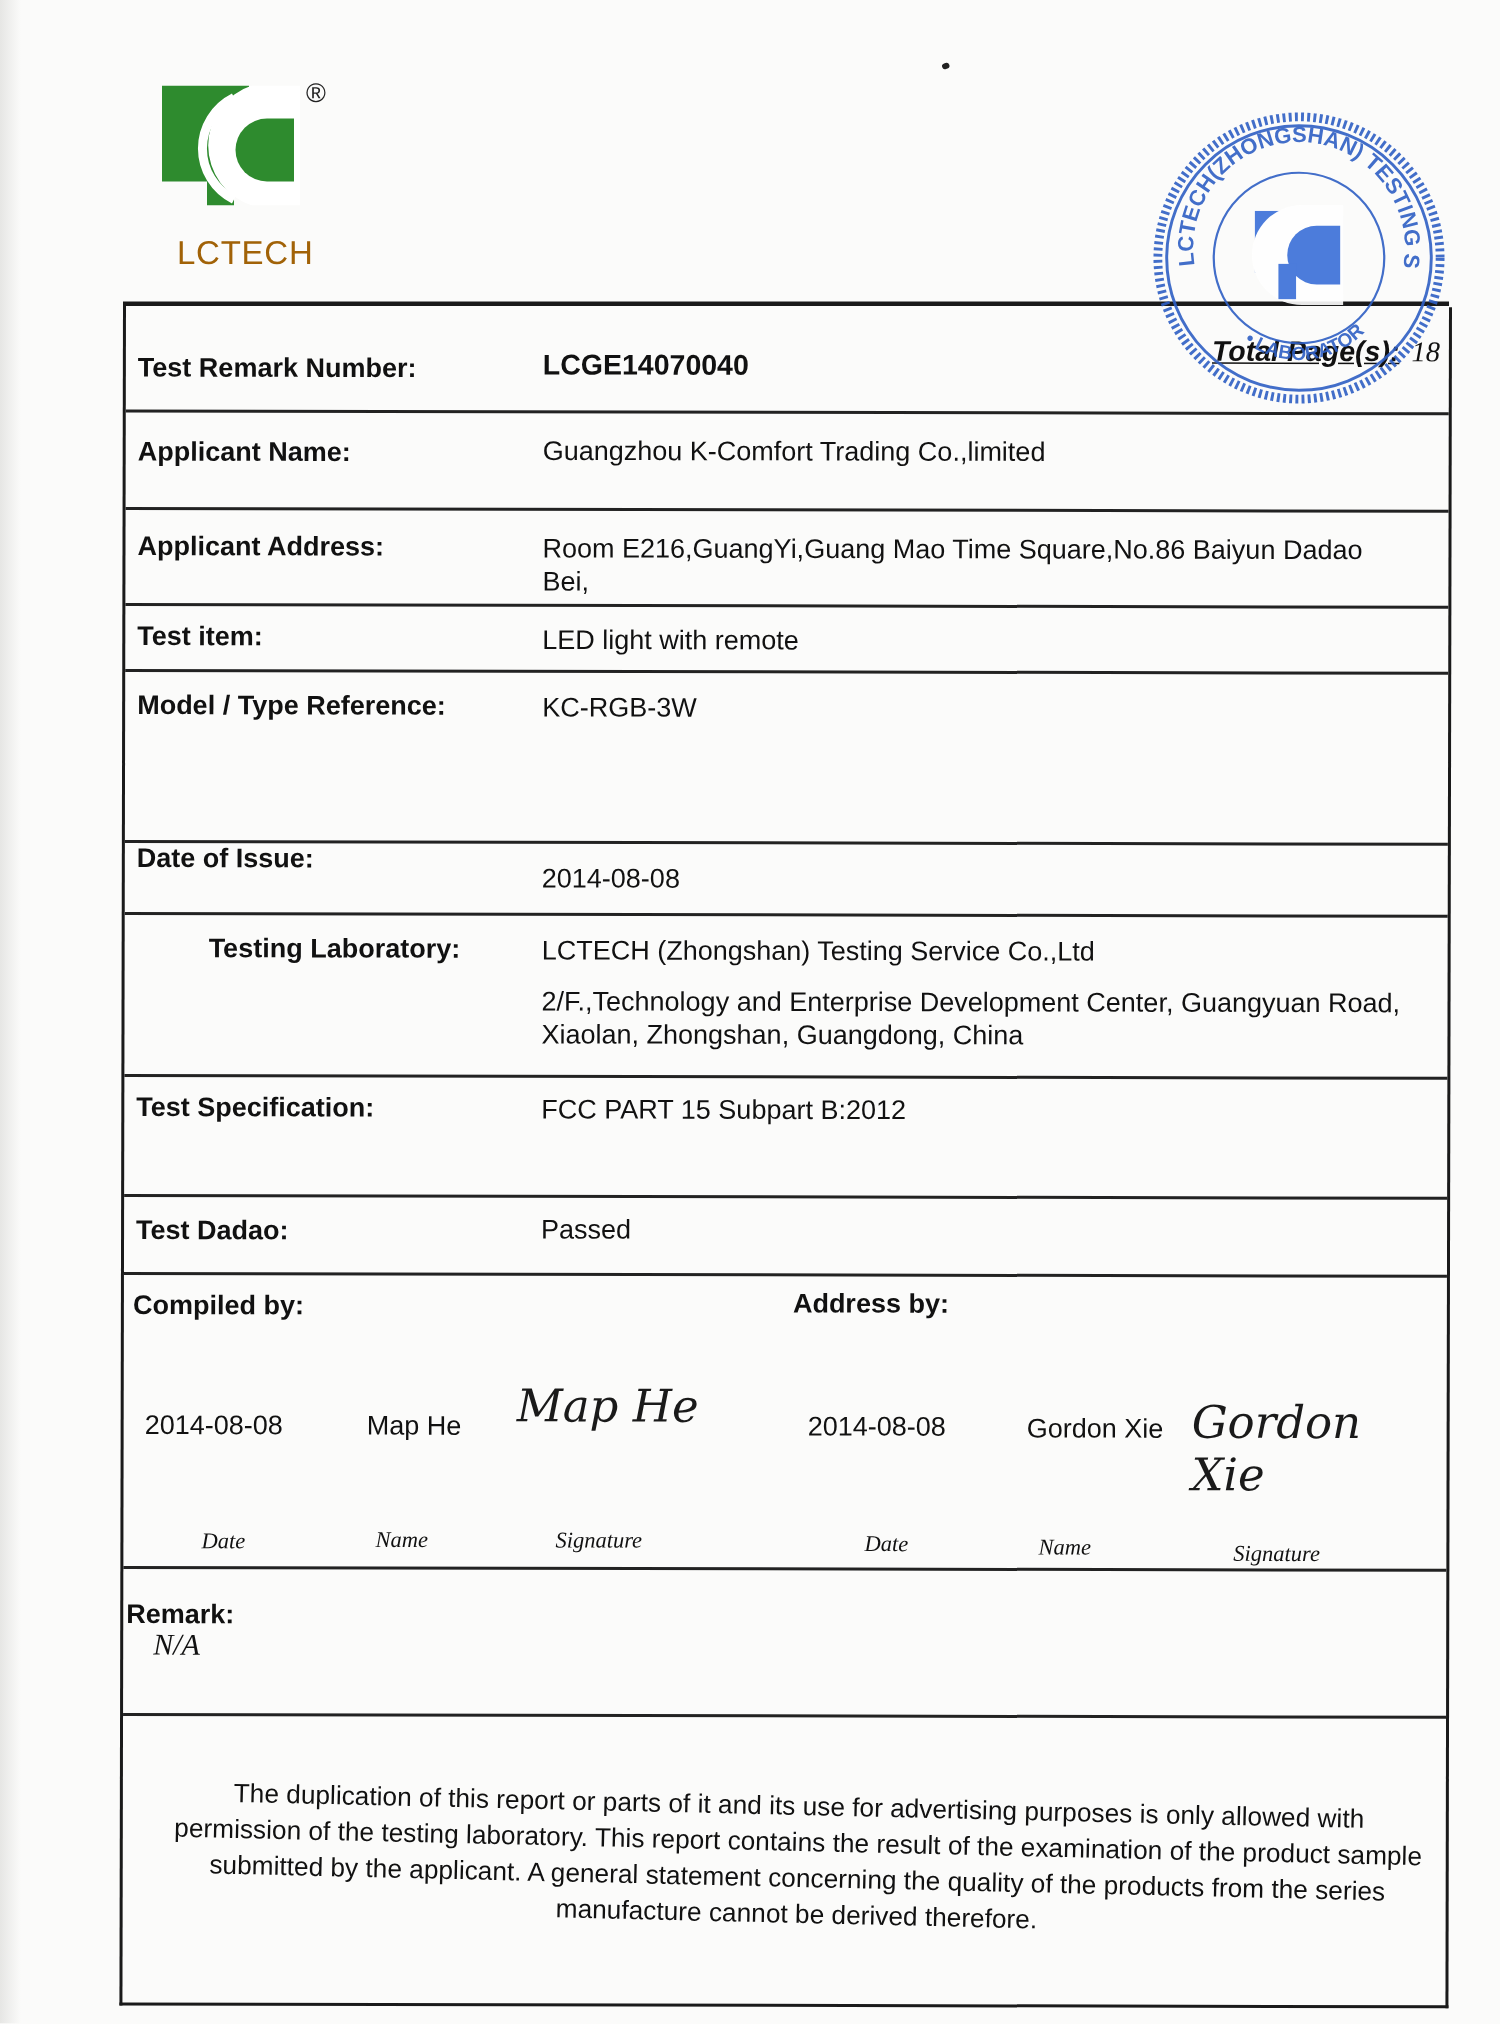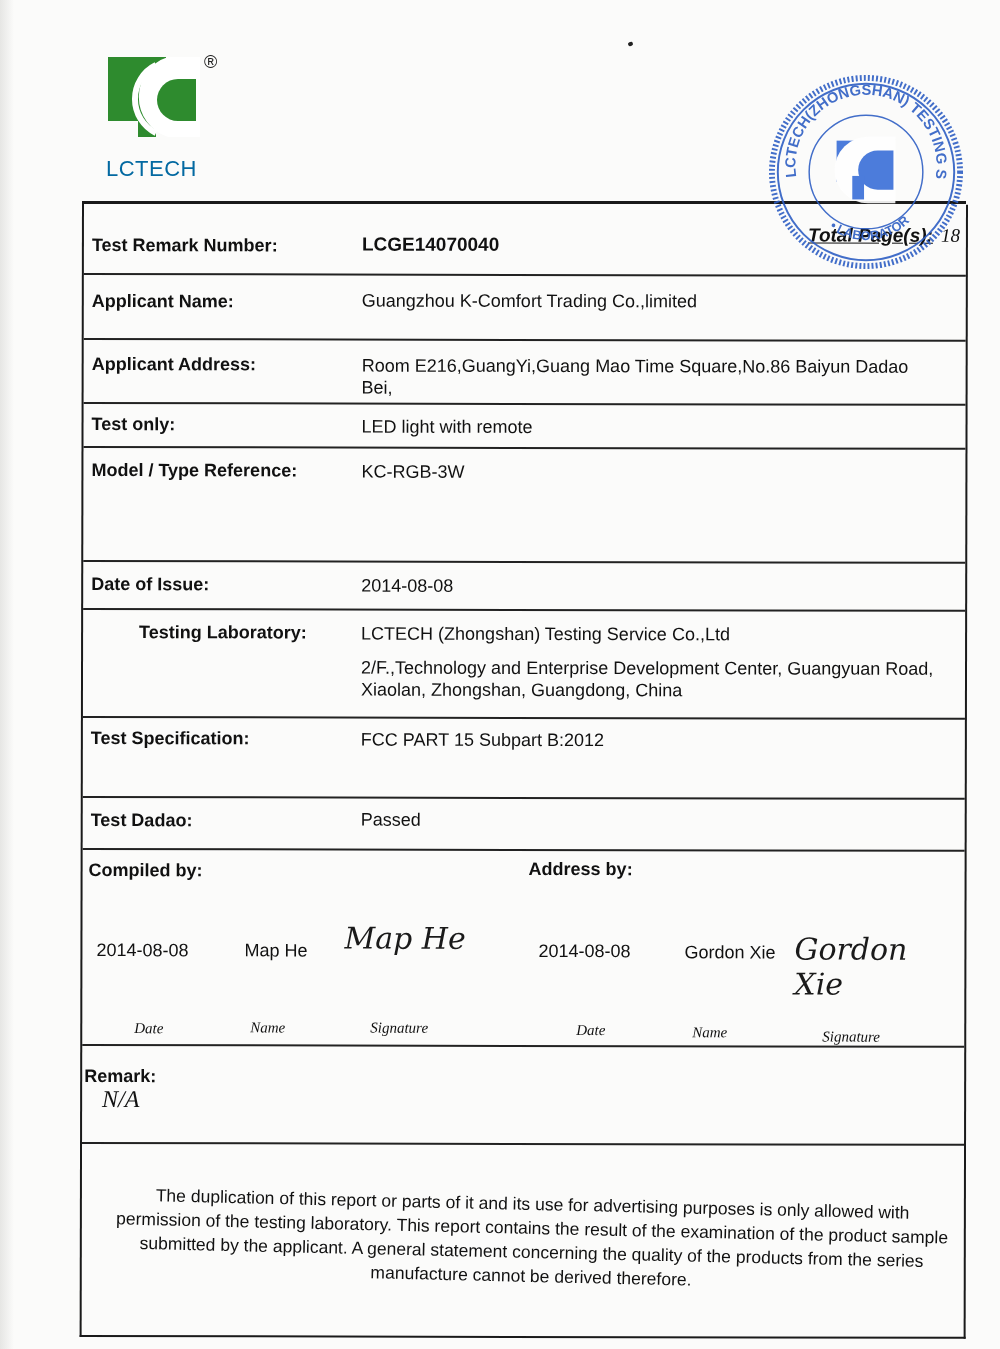--- a/index.html
+++ b/index.html
@@ -9,21 +9,21 @@
     font-family: "Liberation Sans", sans-serif;
     color: #111;
   }
   .page-shadow {
     position: absolute; left: 0; top: 0; width: 14px; height: 1349px;
     background: linear-gradient(to right, #e6e6e4, #fbfbfa);
   }
   .logo { position: absolute; left: 104px; top: 52px; width: 120px; height: 130px; }
   .logo-mark { position: absolute; left: 4px; top: 5px; }
   .logo-reg { position: absolute; left: 100px; top: 0px; font-size: 18px; color: #222; }
-  .logo-text { position: absolute; left: 2px; top: 104px; font-size: 22px; letter-spacing: 0.5px; color: #0369a1; }
+  .logo-text { position: absolute; left: 14px; top: 104px; font-size: 22px; letter-spacing: 0.5px; color: #a16207; }
   .speck { position: absolute; left: 628px; top: 42px; width: 5px; height: 4px; background: #222; border-radius: 2px; transform: rotate(-20deg); }
 
   .stamp { position: absolute; left: 768px; top: 74px; width: 196px; height: 196px; z-index: 3; opacity: 0.9; pointer-events: none; }
 
   .frame {
     position: absolute; left: 82px; top: 203px; width: 882px; height: 1132px;
     border-left: 2px solid #1a1a1a; border-right: 2px solid #1a1a1a; border-bottom: 2px solid #1a1a1a;
     transform: rotate(0.12deg); transform-origin: top left;
   }
   .top-line { position: absolute; left: 82px; top: 201px; width: 884px; height: 3px; background: #1a1a1a; }
@@ -105,31 +105,31 @@
     <span class="lbl" style="top:16px;">Applicant Name:</span>
     <span class="val" style="top:14px;">Guangzhou K-Comfort Trading Co.,limited</span>
   </div>
 
   <div class="row" style="top:137px; height:62px;">
     <span class="lbl" style="top:14px;">Applicant Address:</span>
     <span class="val" style="top:14px; width:560px;">Room E216,GuangYi,Guang Mao Time Square,No.86 Baiyun Dadao Bei,</span>
   </div>
 
   <div class="row" style="top:201px; height:42px;">
-    <span class="lbl" style="top:10px;">Test only:</span>
+    <span class="lbl" style="top:10px;">Test item:</span>
     <span class="val" style="top:11px;">LED light with remote</span>
   </div>
 
   <div class="row" style="top:245px; height:112px;">
     <span class="lbl" style="top:12px;">Model / Type Reference:</span>
     <span class="val" style="top:12px;">KC-RGB-3W</span>
   </div>
 
   <div class="row" style="top:359px; height:46px;">
-    <span class="lbl" style="top:12px;text-align:right;">Date of Issue:</span>
+    <span class="lbl" style="top:0;text-align:right;">Date of Issue:</span>
     <span class="val" style="top:12px;">2014-08-08</span>
   </div>
 
   <div class="row" style="top:407px; height:106px;">
     <span class="lbl" style="top:12px;margin-left:48px;">Testing Laboratory:</span>
     <span class="val" style="top:12px;">LCTECH (Zhongshan) Testing Service Co.,Ltd</span>
     <span class="val" style="top:46px; width:585px;">2/F.,Technology and Enterprise Development Center, Guangyuan Road, Xiaolan, Zhongshan, Guangdong, China</span>
   </div>
 
   <div class="row" style="top:515px; height:78px;">
@@ -157,17 +157,17 @@
     <span class="sig-cap" style="left:52px; top:170px;">Date</span>
     <span class="sig-cap" style="left:168px; top:169px;">Name</span>
     <span class="sig-cap" style="left:288px; top:169px;">Signature</span>
     <span class="sig-cap" style="left:494px; top:171px;">Date</span>
     <span class="sig-cap" style="left:610px; top:173px;">Name</span>
     <span class="sig-cap" style="left:740px; top:177px;">Signature</span>
   </div>
 
   <div class="row" style="top:843px; height:96px; border-bottom-width:2px;">
     <span class="lbl" style="left:2px; top:20px;">Remark:</span>
-    <span style="position:absolute; left:20px; top:40px; font-family:'Liberation Serif', serif; font-style:italic; font-size:24px;">N/A</span>
+    <span style="position:absolute; left:20px; top:40px; font-family:'Liberation Serif', serif; font-style:italic; font-size:20px;">N/A</span>
   </div>
 
   <div class="disclaimer">The duplication of this report or parts of it and its use for advertising purposes is only allowed with permission of the testing laboratory. This report contains the result of the examination of the product sample submitted by the applicant. A general statement concerning the quality of the products from the series manufacture cannot be derived therefore.</div>
 </div>
 
 </body></html>

